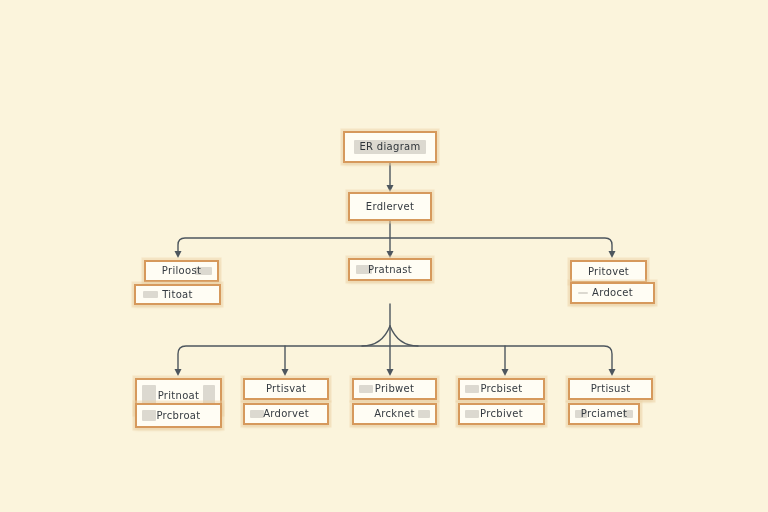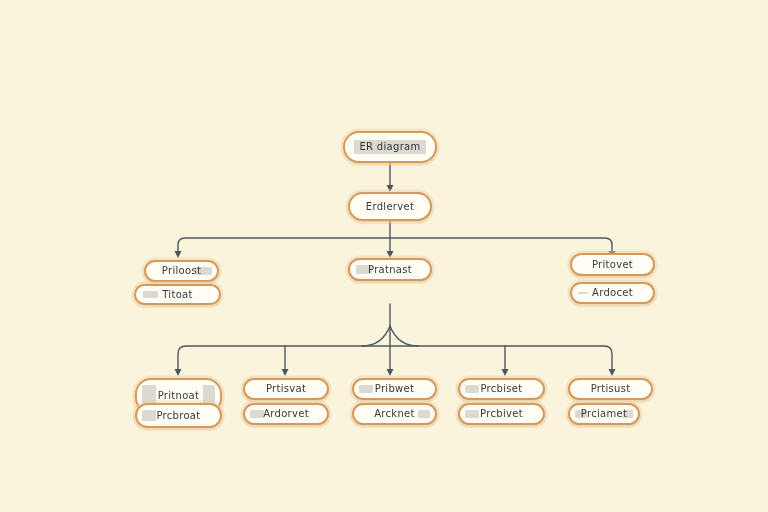--- a/index.html
+++ b/index.html
@@ -9,21 +9,21 @@
     font-family:"DejaVu Sans", sans-serif;
   }
   .canvas{
     position:relative;width:768px;height:512px;background:#fbf4dc;
   }
   .connectors{position:absolute;left:0;top:0;z-index:1;}
   .node{
     position:absolute;z-index:2;
     background:#fffdf4;
     border:2px solid #d6995c;
-    border-radius:16px;
+    border-radius:0;
     box-sizing:border-box;
     display:flex;align-items:center;justify-content:center;
     box-shadow:0 0 0 2.5px rgba(236,208,163,.45), 0 2px 3px rgba(204,160,102,.28);
   }
   .lbl{
     position:relative;z-index:2;
     font-size:10px;line-height:1;color:#343a40;letter-spacing:.3px;
     white-space:nowrap;
   }
   .title-lbl{font-size:10px;color:#2f353a;}
@@ -81,21 +81,21 @@
   <div class="node" style="left:134px;top:284px;width:87px;height:21px">
     <span class="hl" style="left:7px;width:15px"></span>
     <span class="lbl">Titoat</span>
   </div>
 
   <div class="node" style="left:348px;top:258px;width:84px;height:23px">
     <span class="hl" style="left:6px;width:16px"></span>
     <span class="lbl">Pratnast</span>
   </div>
 
-  <div class="node" style="left:570px;top:253px;width:85px;height:23px">
+  <div class="node" style="left:570px;top:260px;width:77px;height:23px">
     <span class="lbl">Pritovet</span>
   </div>
   <div class="node" style="left:570px;top:282px;width:85px;height:22px">
     <span class="hl" style="left:6px;width:10px;top:8px;bottom:8px"></span>
     <span class="lbl">Ardocet</span>
   </div>
 
   <div class="node" style="left:135px;top:378px;width:87px;height:36px">
     <span class="hl" style="left:5px;width:14px"></span>
     <span class="hl" style="right:5px;width:12px"></span>

